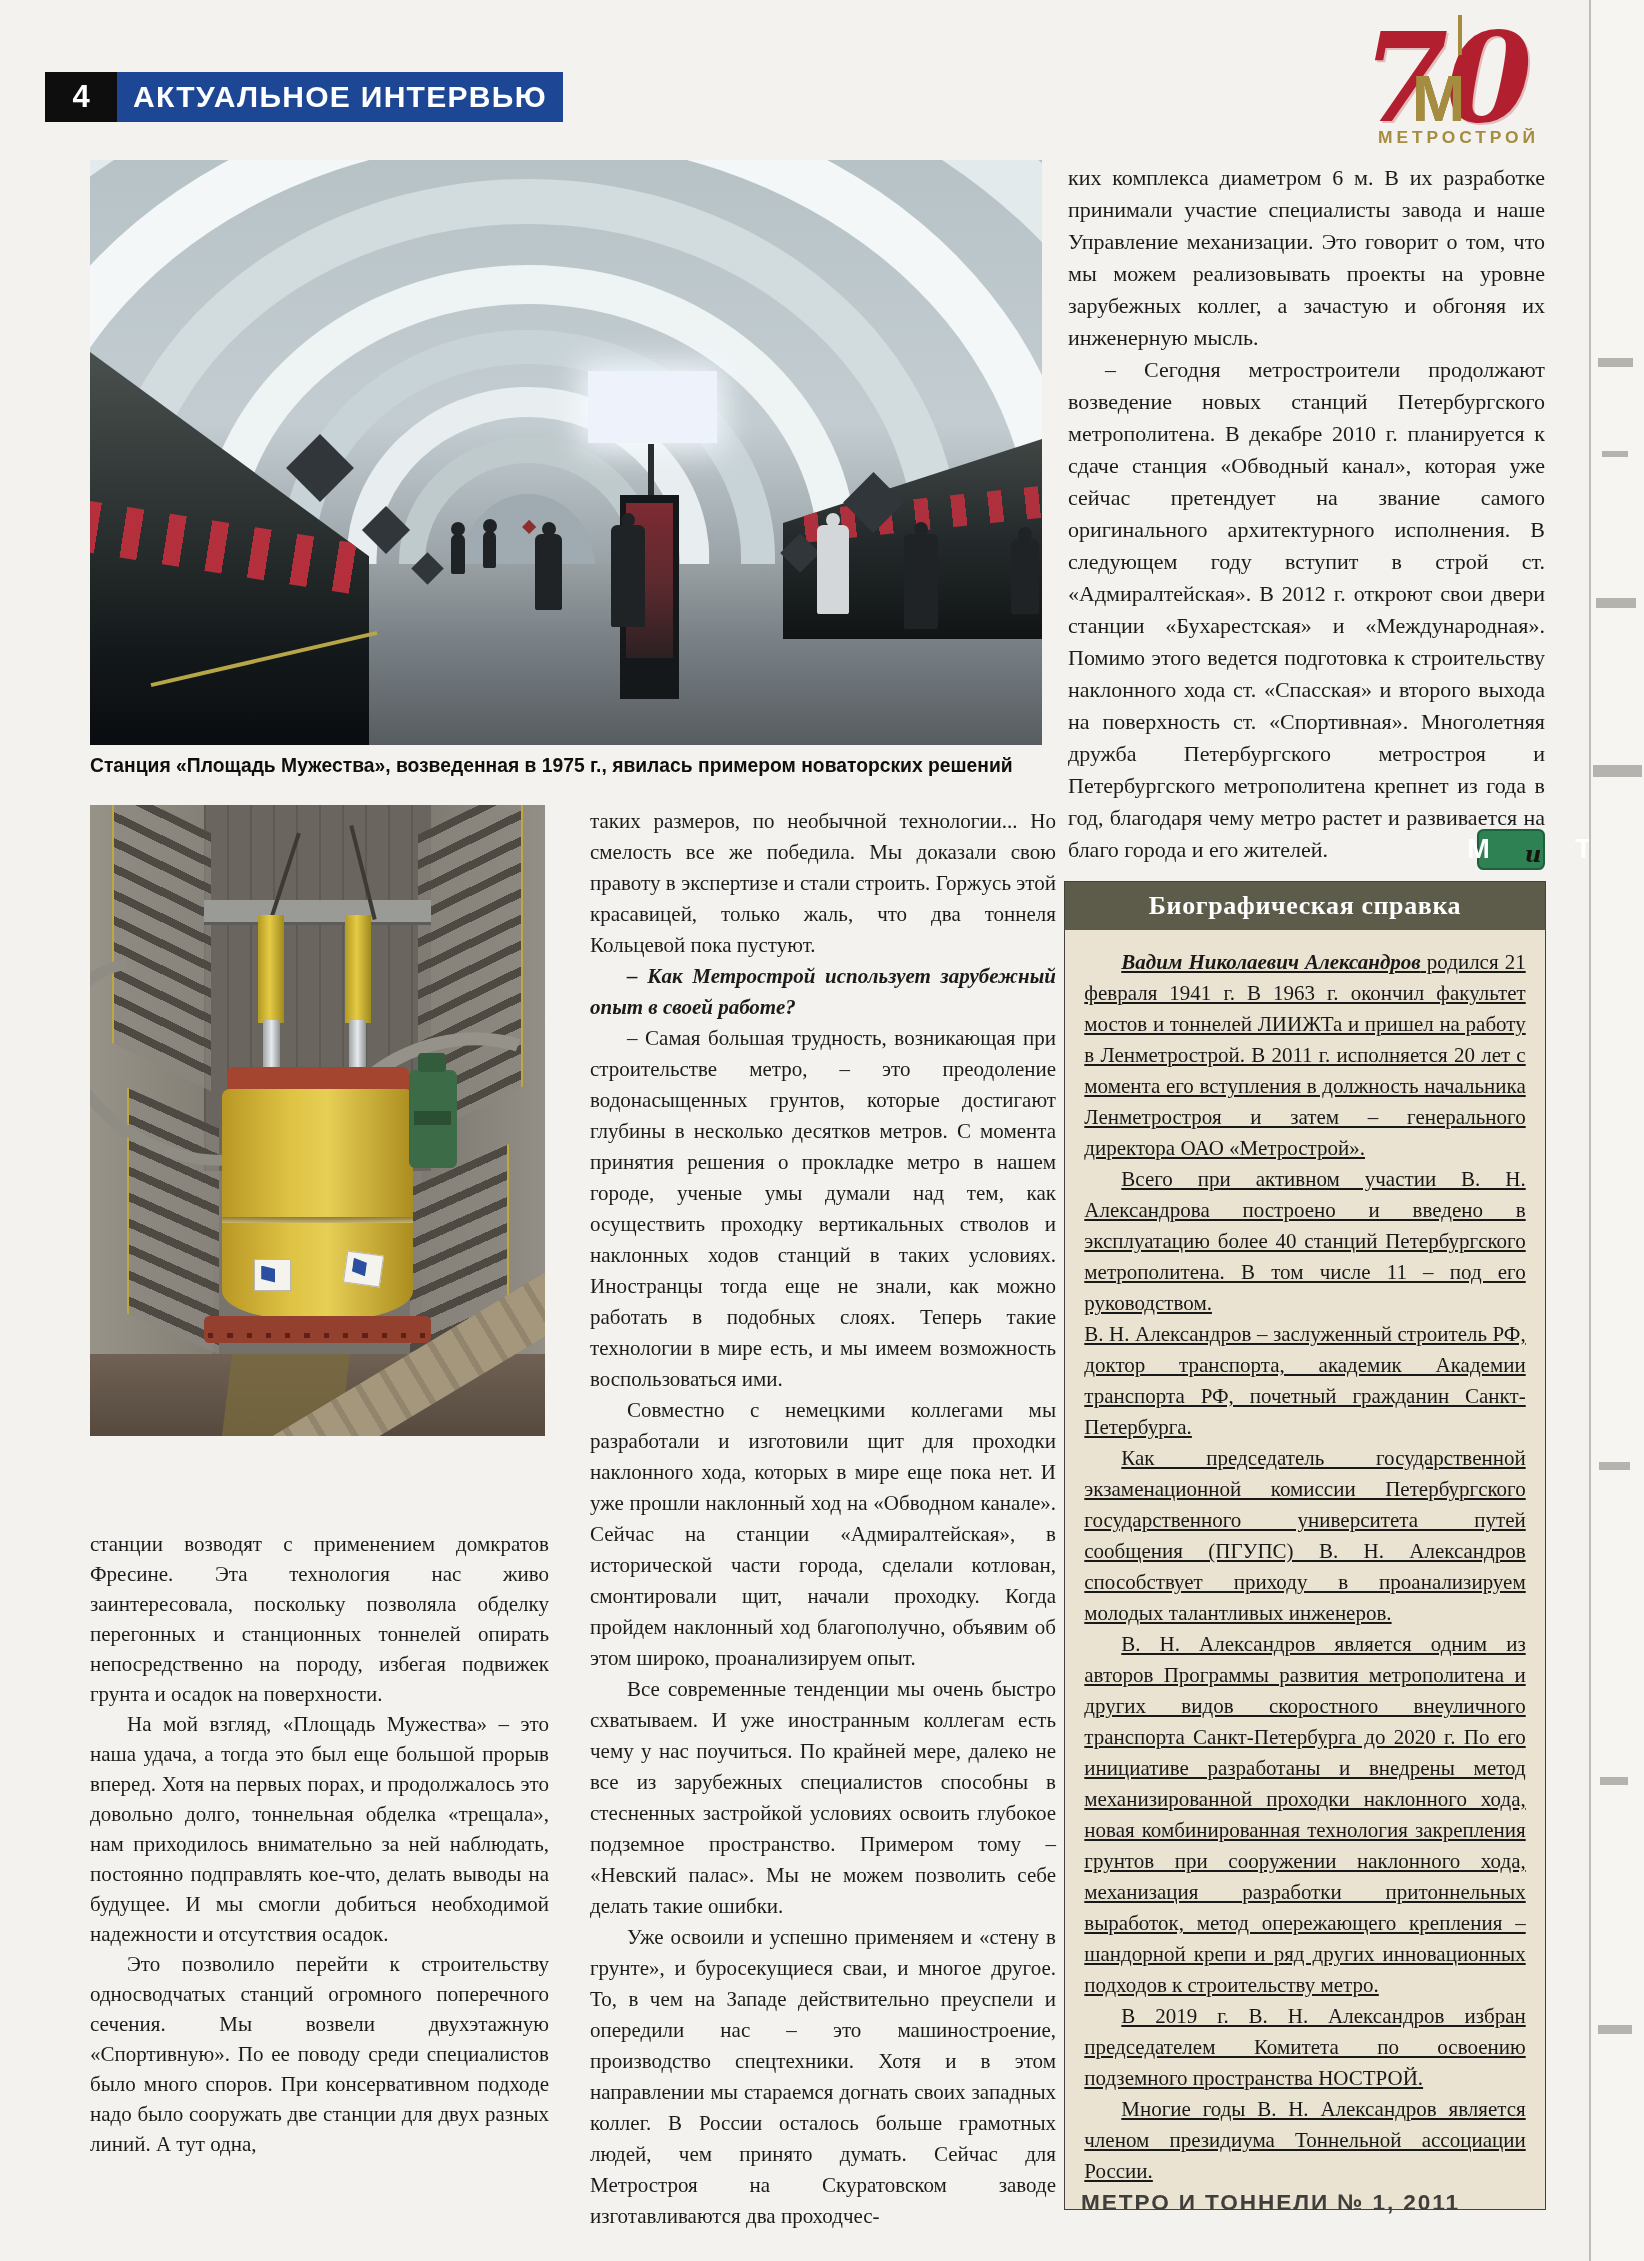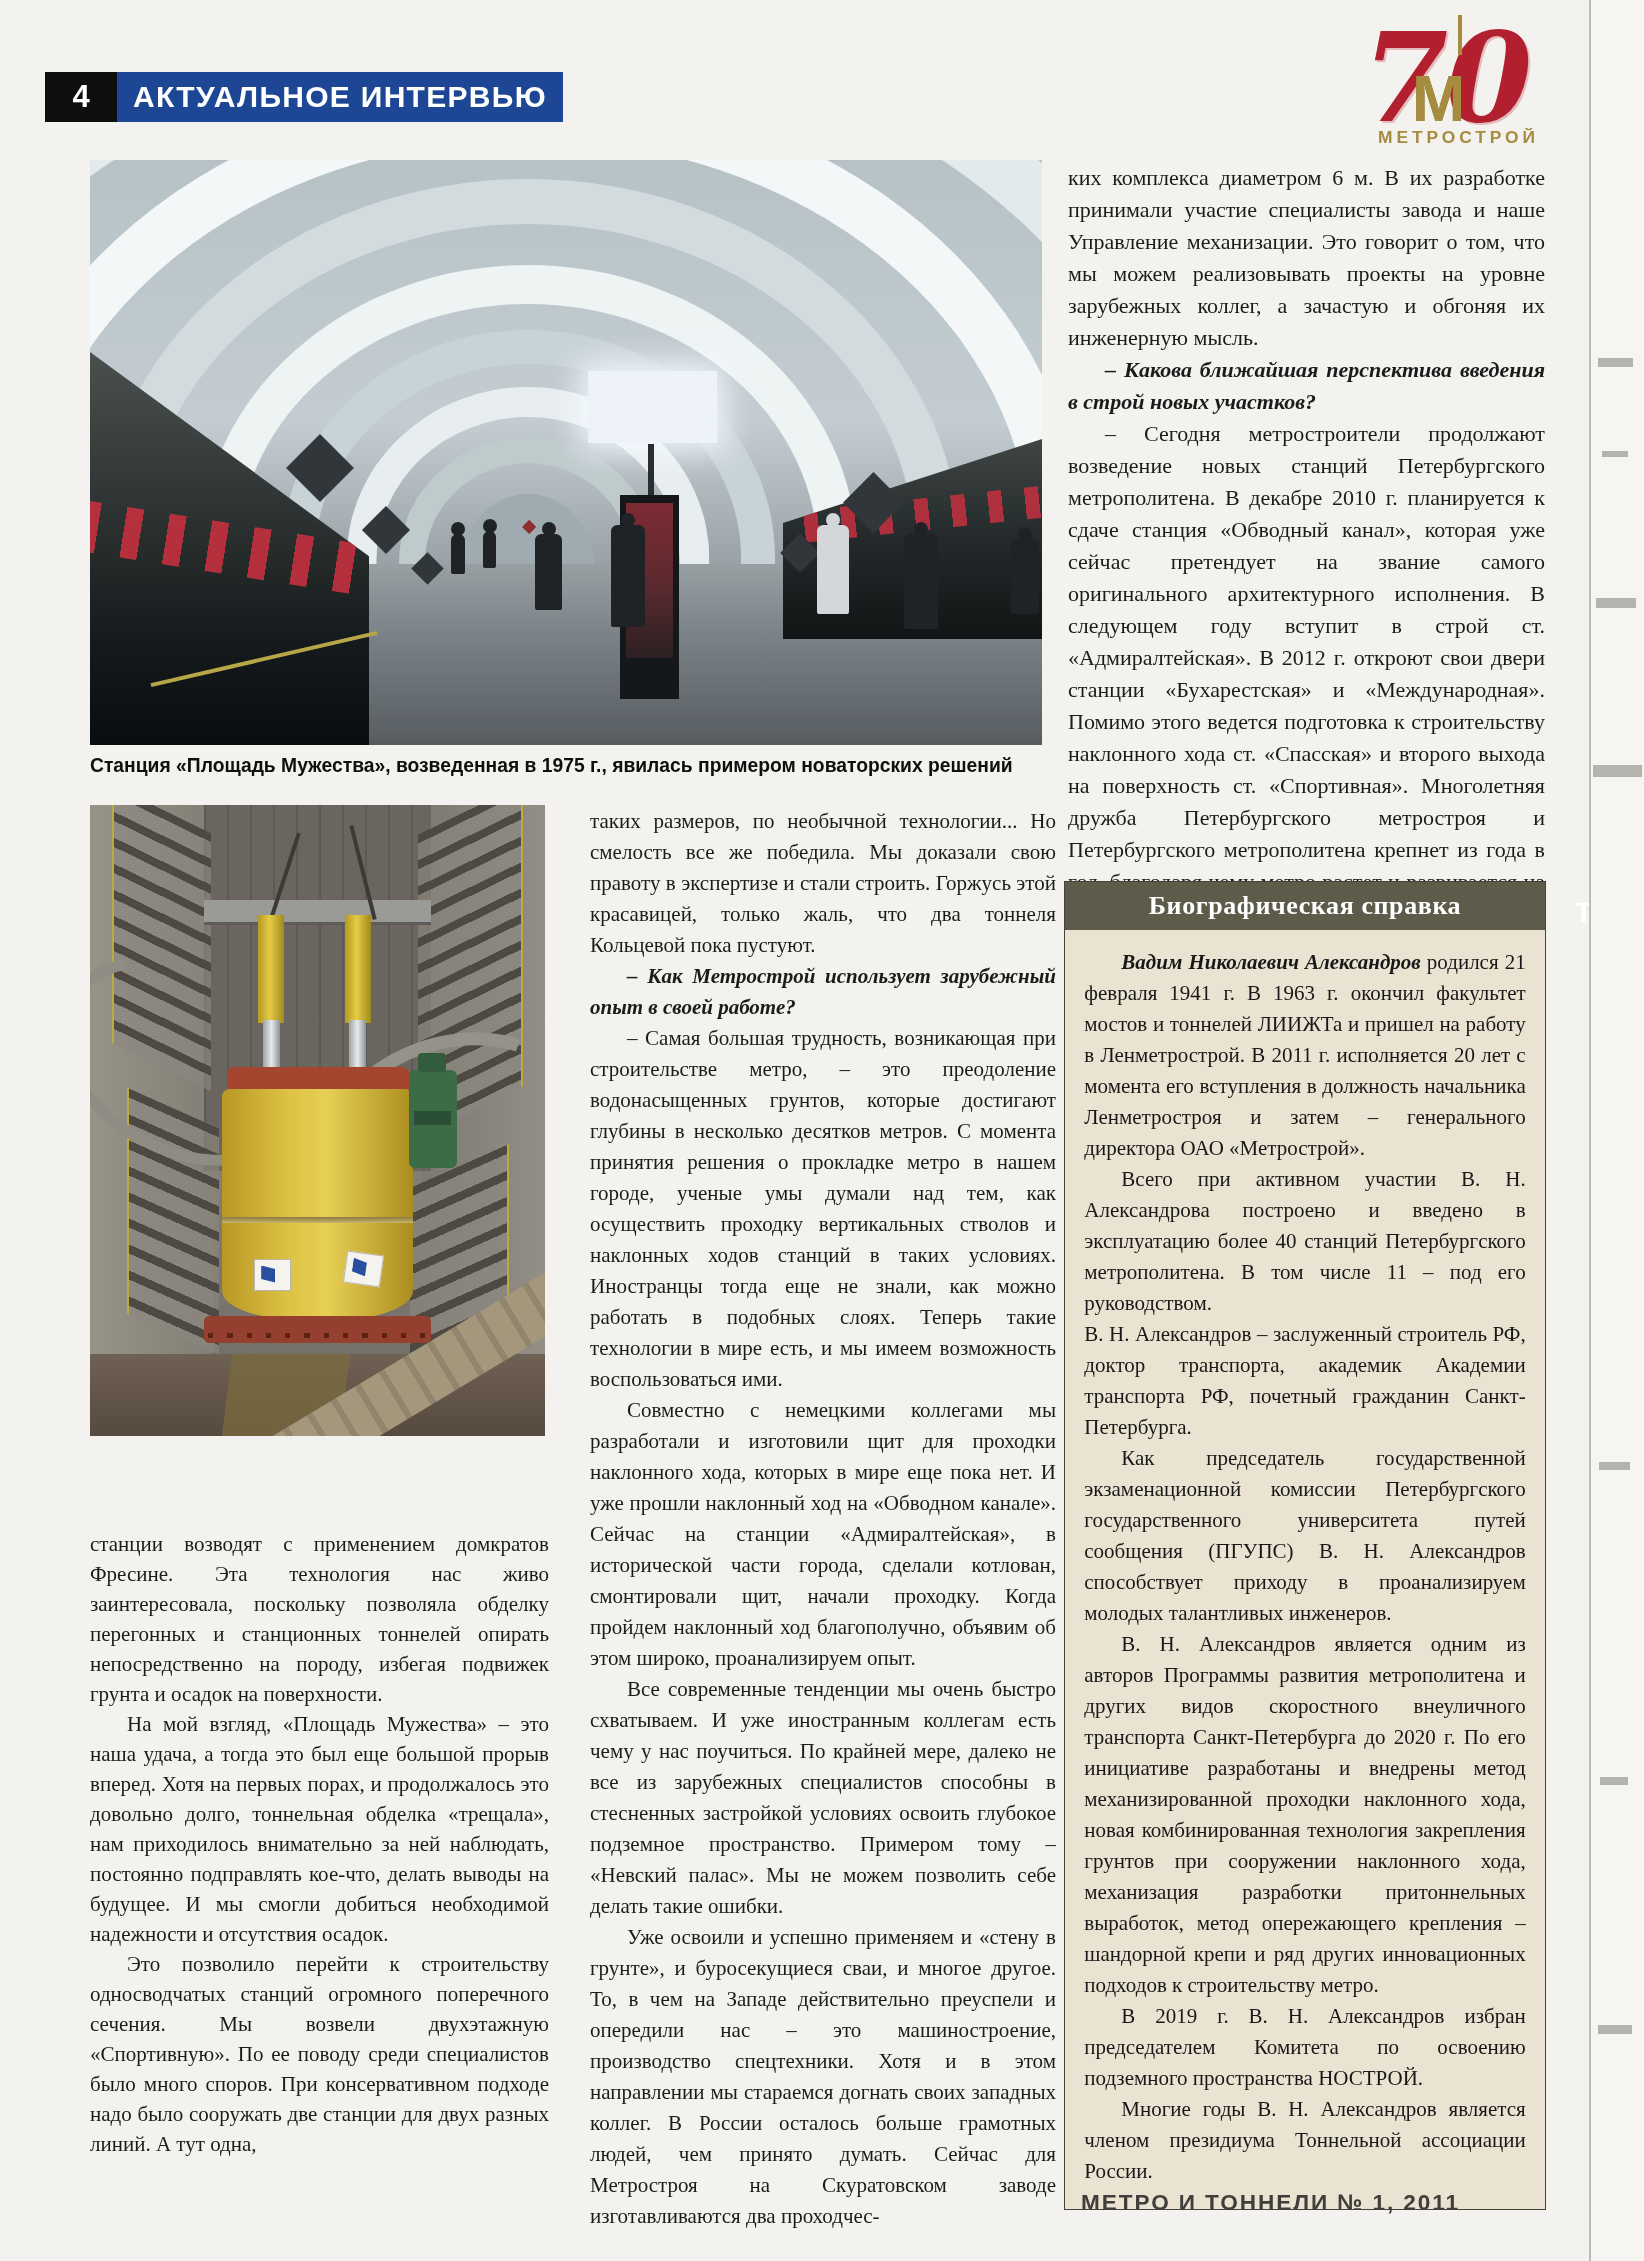--- a/index.html
+++ b/index.html
@@ -131,21 +131,21 @@
         border:2.6px solid #1f5f3c;border-radius:6.4px;display:flex;align-items:center;justify-content:center;
         font-family:"Liberation Sans",sans-serif;font-weight:800;color:#fff;box-sizing:border-box;}
   .mt-m,.mt-t{font-size:27px;line-height:27px;}
   .mt-i{font-family:"DejaVu Serif",serif;font-style:italic;color:#17130f;font-size:23px;margin:9px -3.2px 0 -1.9px;}
 
   
   .bio{position:absolute;left:1064px;top:881px;width:482px;border:1.3px solid #43433a;background:#eae3d1;
         box-sizing:border-box;}
   .bio-head{height:48px;background:#5d5c4a;display:flex;align-items:center;justify-content:center;
         color:#fff;font-family:Liberation Serif, serif;font-weight:700;font-size:26px;letter-spacing:0.6px;}
-  .bio-body{padding:17px 19.3px 22px 19.3px;font-size:21px;line-height:31px;text-align:justify;color:#181818;}
+  .bio-body{padding:17px 19.3px 22px 19.3px;font-size:21px;line-height:31px;text-align:justify;color:#181818;text-decoration:underline;}
   .bio-body p{margin:0;}
   .lead{font-weight:700;font-style:italic;}
 
   
   .footer{position:absolute;left:993px;top:2190px;width:555px;text-align:center;
         font-family:"Liberation Sans",sans-serif;font-weight:600;font-size:22.6px;letter-spacing:1.9px;color:#3f3e3b;}
   .edge{position:absolute;left:1590px;top:0;width:54px;height:2261px;background:#f6f5f1;}
   .edge-line{position:absolute;left:1589px;top:0;width:1.9px;height:2261px;background:#bdbcb8;}
   .mark{position:absolute;background:#a9a7a2;opacity:.85;}
 </style>
@@ -243,21 +243,20 @@
     <p>таких размеров, по необычной технологии... Но смелость все же победила. Мы доказали свою правоту в экспертизе и стали строить. Горжусь этой красавицей, только жаль, что два тоннеля Кольцевой пока пустуют.</p>
     <p class="indent q">– Как Метрострой использует зарубежный опыт в своей работе?</p>
     <p class="indent">– Самая большая трудность, возникающая при строительстве метро, – это преодоление водонасыщенных грунтов, которые достигают глубины в несколько десятков метров. С момента принятия решения о прокладке метро в нашем городе, ученые умы думали над тем, как осуществить проходку вертикальных стволов и наклонных ходов станций в таких условиях. Иностранцы тогда еще не знали, как можно работать в подобных слоях. Теперь такие технологии в мире есть, и мы имеем возможность воспользоваться ими.</p>
     <p class="indent">Совместно с немецкими коллегами мы разработали и изготовили щит для проходки наклонного хода, которых в мире еще пока нет. И уже прошли наклонный ход на «Обводном канале». Сейчас на станции «Адмиралтейская», в исторической части города, сделали котлован, смонтировали щит, начали проходку. Когда пройдем наклонный ход благополучно, объявим об этом широко, проанализируем опыт.</p>
     <p class="indent">Все современные тенденции мы очень быстро схватываем. И уже иностранным коллегам есть чему у нас поучиться. По крайней мере, далеко не все из зарубежных специалистов способны в стесненных застройкой условиях освоить глубокое подземное пространство. Примером тому – «Невский палас». Мы не можем позволить себе делать такие ошибки.</p>
     <p class="indent">Уже освоили и успешно применяем и «стену в грунте», и буросекущиеся сваи, и многое другое. То, в чем на Западе действительно преуспели и опередили нас – это машиностроение, производство спецтехники. Хотя и в этом направлении мы стараемся догнать своих западных коллег. В России осталось больше грамотных людей, чем принято думать. Сейчас для Метростроя на Скуратовском заводе изготавливаются два проходчес-</p>
   </div>
 
   <div class="col col3">
     <p>ких комплекса диаметром 6 м. В их разработке принимали участие специалисты завода и наше Управление механизации. Это говорит о том, что мы можем реализовывать проекты на уровне зарубежных коллег, а зачастую и обгоняя их инженерную мысль.</p>
-    <p class="indent q">– Какова ближайшая перспектива введения в строй новых участков?</p>
     <p class="indent mt-holder">
       <span>– Сегодня метростроители продолжают возведение новых станций Петербургского метрополитена. В декабре 2010 г. планируется к сдаче станция «Обводный канал», которая уже сейчас претендует на звание самого оригинального архитектурного исполнения. В следующем году вступит в строй ст. «Адмиралтейская». В 2012 г. откроют свои двери станции «Бухарестская» и «Международная». Помимо этого ведется подготовка к строительству наклонного хода ст. «Спасская» и второго выхода на поверхность ст. «Спортивная». Многолетняя дружба Петербургского метростроя и Петербургского метрополитена крепнет из года в год, благодаря чему метро растет и развивается на благо города и его жителей.</span>
       <span class="mt-badge">
         <span class="mt-m">М</span>
         <span class="mt-i">и</span>
         <span class="mt-t">Т</span>
       </span>
     </p>
   </div>
 

